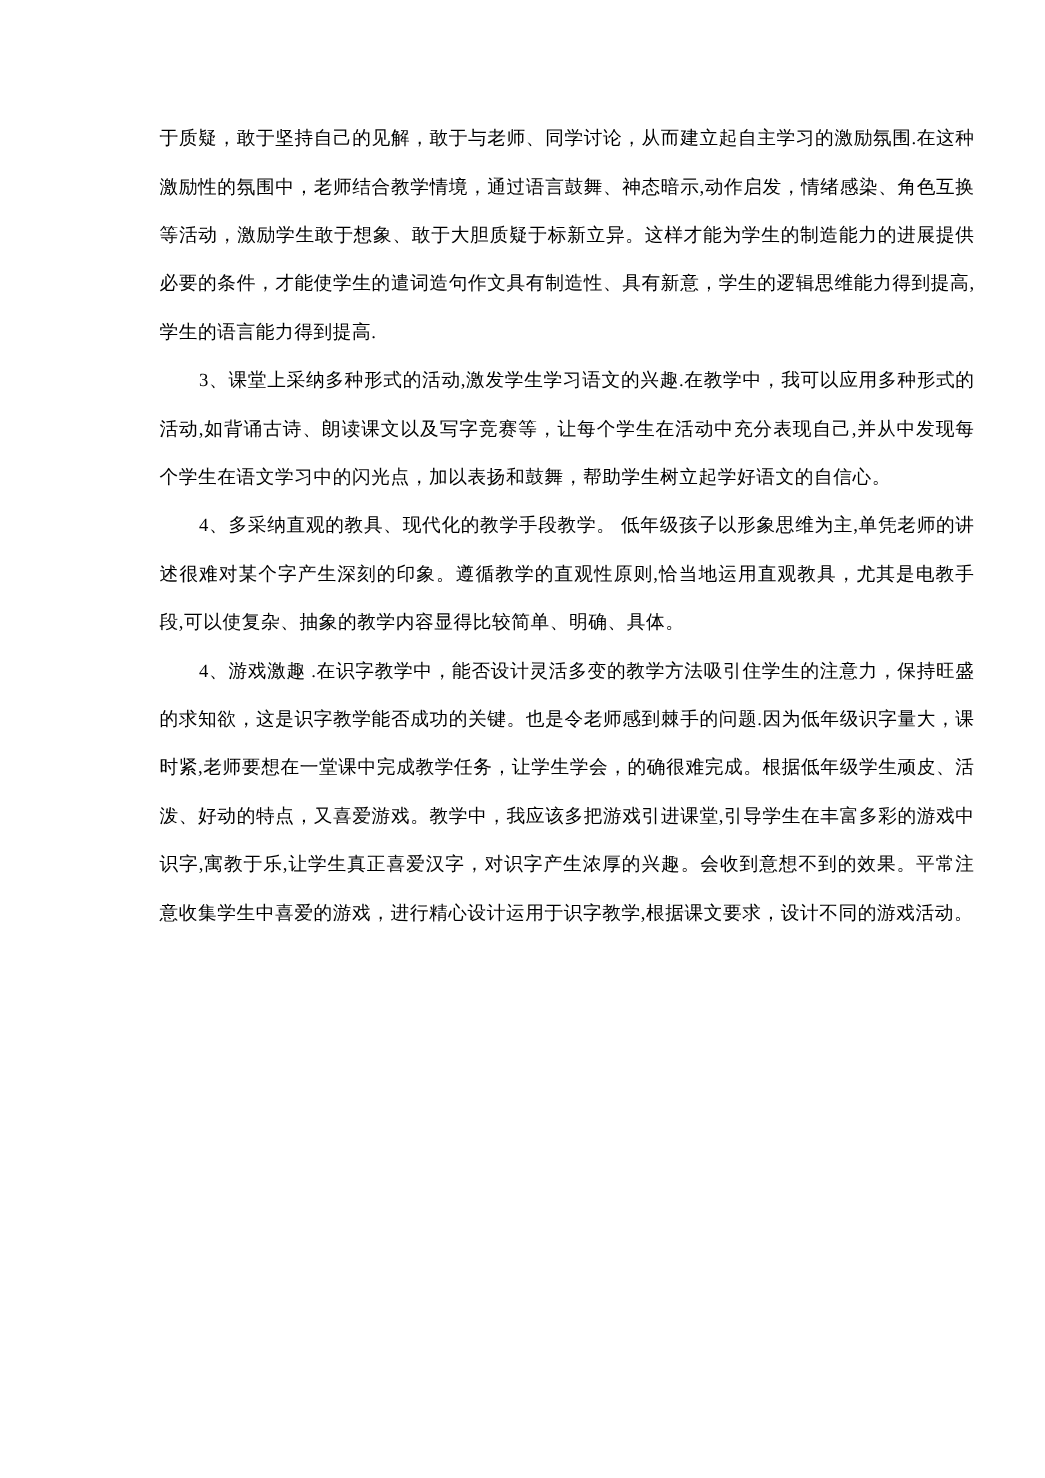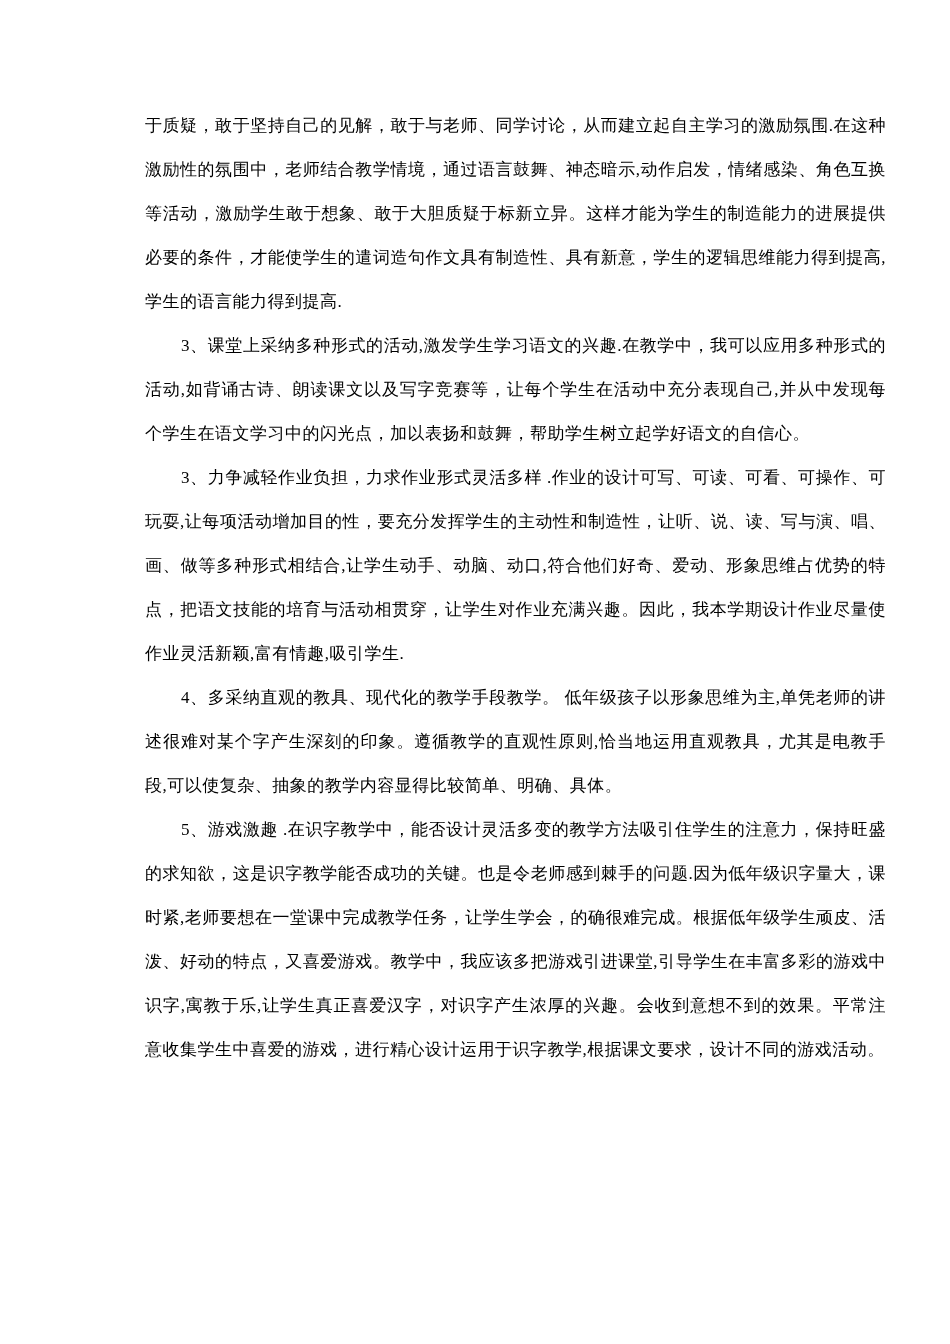--- a/index.html
+++ b/index.html
@@ -32,19 +32,18 @@
     }
   </style>
 </head>
 <body>
 
 <div class="page">
   <p class="para">于质疑，敢于坚持自己的见解，敢于与老师、同学讨论，从而建立起自主学习的激励氛围.在这种激励性的氛围中，老师结合教学情境，通过语言鼓舞、神态暗示,动作启发，情绪感染、角色互换等活动，激励学生敢于想象、敢于大胆质疑于标新立异。这样才能为学生的制造能力的进展提供必要的条件，才能使学生的遣词造句作文具有制造性、具有新意，学生的逻辑思维能力得到提高,学生的语言能力得到提高.</p>
 
   <p class="para indent">3、课堂上采纳多种形式的活动,激发学生学习语文的兴趣.在教学中，我可以应用多种形式的活动,如背诵古诗、朗读课文以及写字竞赛等，让每个学生在活动中充分表现自己,并从中发现每个学生在语文学习中的闪光点，加以表扬和鼓舞，帮助学生树立起学好语文的自信心。</p>
 
-  <p class="para indent">3、力争减轻作业负担，力求作业形式灵活多样 .作业的设计可写、可读、可看、可操作、可玩耍,让每项活动增加目的性，要充分发挥学生的主动性和制造性，让听、说、读、写与演、唱、画、做等多种形式相结合,让学生动手、动脑、动口,符合他们好奇、爱动、形象思维占优势的特点，把语文技能的培育与活动相贯穿，让学生对作业充满兴趣。因此，我本学期设计作业尽量使作业灵活新颖,富有情趣,吸引学生.</p>
 
   <p class="para indent">4、多采纳直观的教具、现代化的教学手段教学。 低年级孩子以形象思维为主,单凭老师的讲述很难对某个字产生深刻的印象。遵循教学的直观性原则,恰当地运用直观教具，尤其是电教手段,可以使复杂、抽象的教学内容显得比较简单、明确、具体。</p>
 
-  <p class="para indent">5、游戏激趣 .在识字教学中，能否设计灵活多变的教学方法吸引住学生的注意力，保持旺盛的求知欲，这是识字教学能否成功的关键。也是令老师感到棘手的问题.因为低年级识字量大，课时紧,老师要想在一堂课中完成教学任务，让学生学会，的确很难完成。根据低年级学生顽皮、活泼、好动的特点，又喜爱游戏。教学中，我应该多把游戏引进课堂,引导学生在丰富多彩的游戏中识字,寓教于乐,让学生真正喜爱汉字，对识字产生浓厚的兴趣。会收到意想不到的效果。平常注意收集学生中喜爱的游戏，进行精心设计运用于识字教学,根据课文要求，设计不同的游戏活动。</p>
+  <p class="para indent">4、游戏激趣 .在识字教学中，能否设计灵活多变的教学方法吸引住学生的注意力，保持旺盛的求知欲，这是识字教学能否成功的关键。也是令老师感到棘手的问题.因为低年级识字量大，课时紧,老师要想在一堂课中完成教学任务，让学生学会，的确很难完成。根据低年级学生顽皮、活泼、好动的特点，又喜爱游戏。教学中，我应该多把游戏引进课堂,引导学生在丰富多彩的游戏中识字,寓教于乐,让学生真正喜爱汉字，对识字产生浓厚的兴趣。会收到意想不到的效果。平常注意收集学生中喜爱的游戏，进行精心设计运用于识字教学,根据课文要求，设计不同的游戏活动。</p>
 
 </div>
 
 </body></html>

